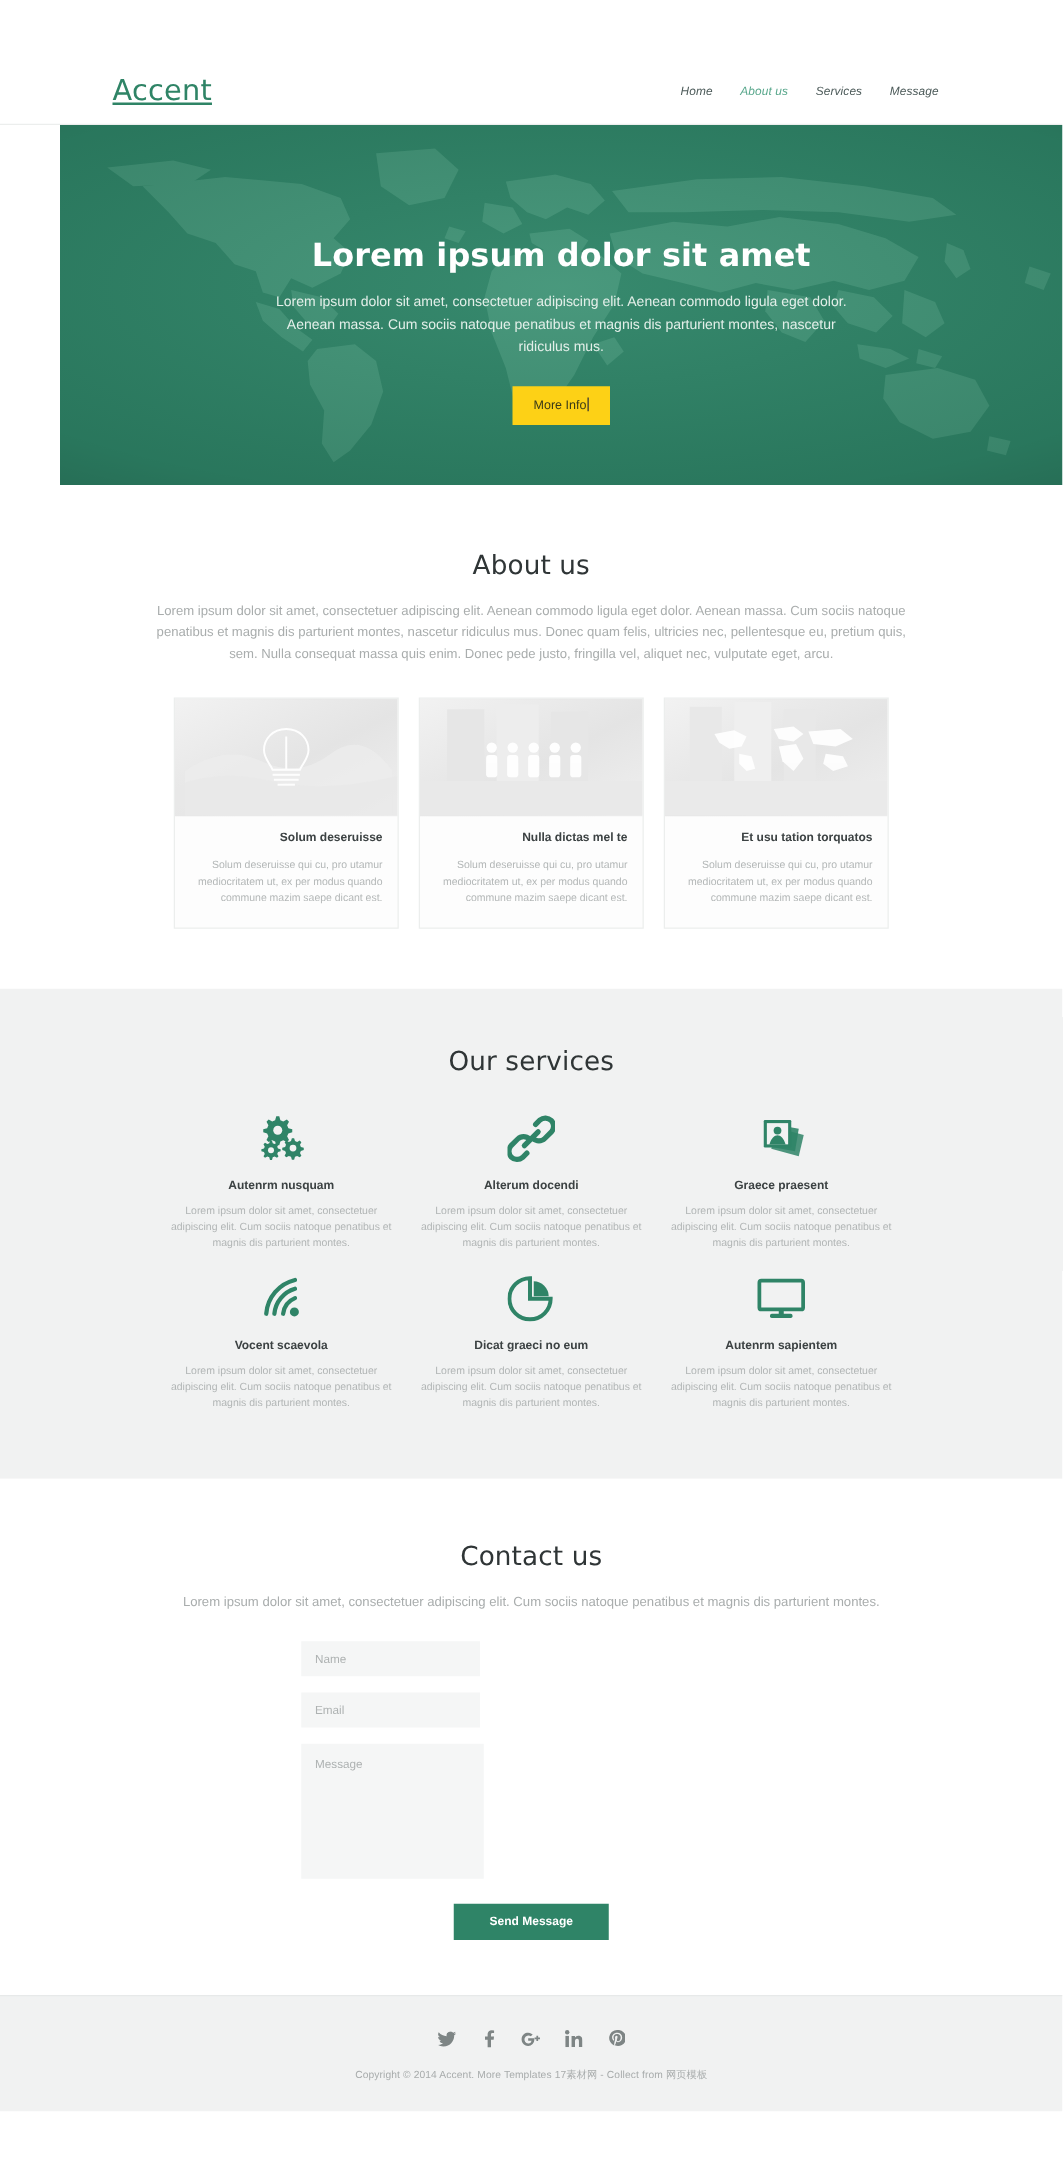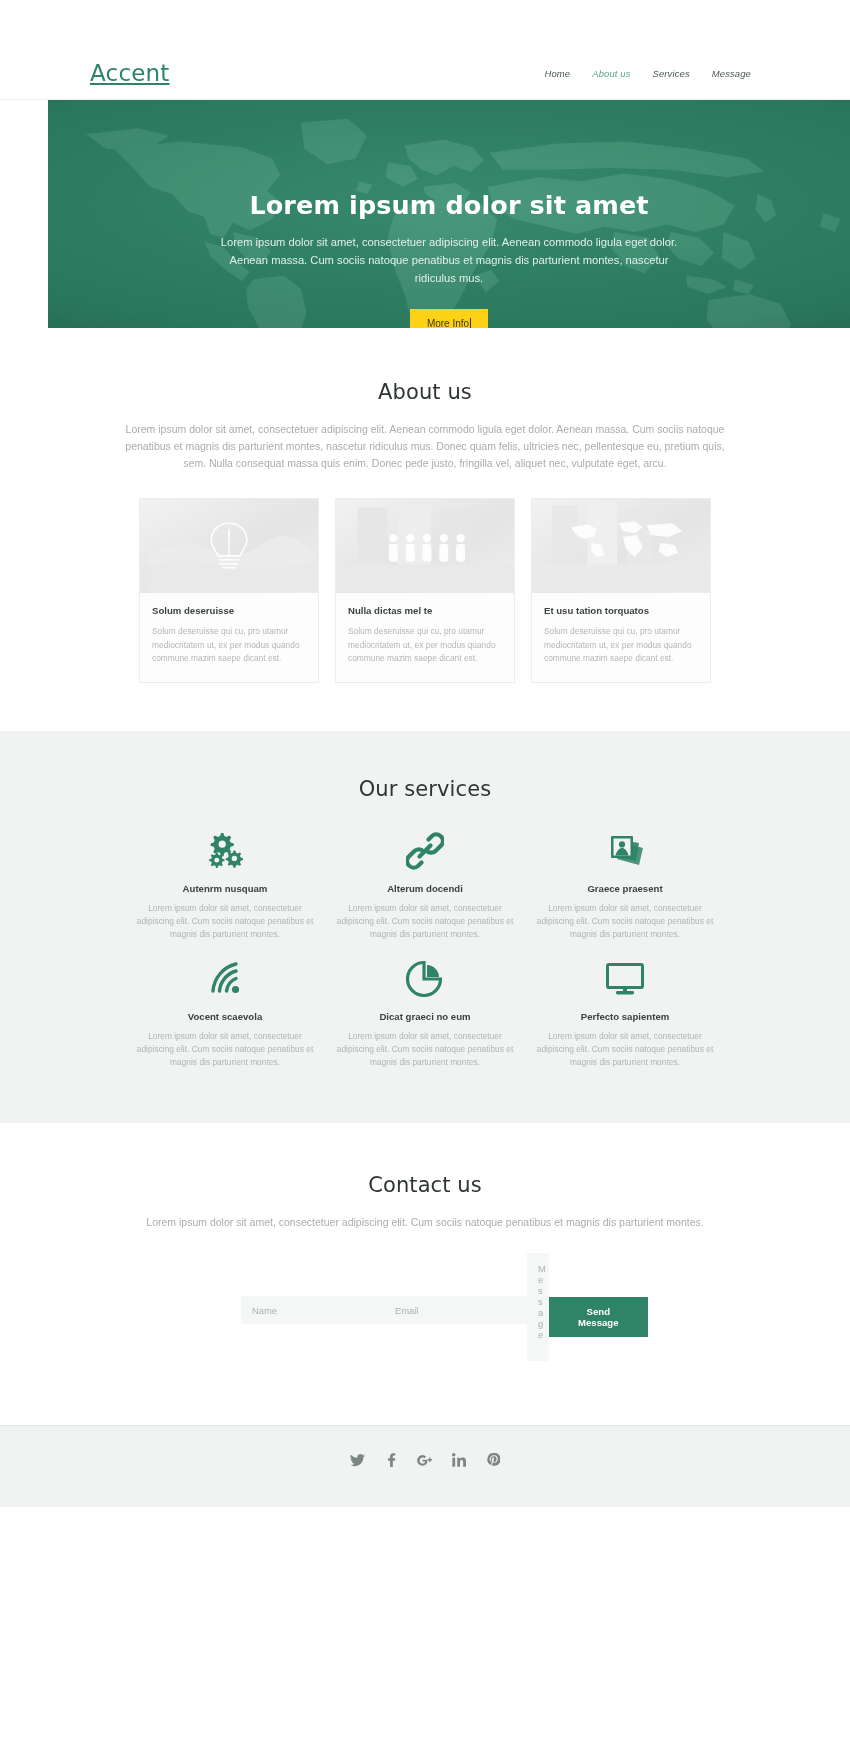--- a/index.html
+++ b/index.html
@@ -43,21 +43,21 @@
     color: #4c5a59;
     text-decoration: none;
     padding: 4px 11px;
     letter-spacing: .1px;
     white-space: nowrap;
   }
   .nav-link.active { color: #5aa88d; }
 
   
   .hero {
-    height: 228px;
+    height: 288px;
     background: #2e8467;
     position: relative;
     overflow: hidden;
     display: flex;
     flex-direction: column;
     align-items: center;
     justify-content: flex-start;
     margin-left: 48px;
   }
   .hero-map {
@@ -149,21 +149,21 @@
   }
   .card-img {
     height: 94px;
     position: relative;
     overflow: hidden;
     background: linear-gradient(135deg,#f0f0f0 0%,#e6e6e6 40%,#ededed 100%);
     display: flex;
     align-items: center;
     justify-content: center;
   }
-  .card-body { padding: 12px 12px 16px 12px; text-align: left; }
+  .card-body { padding: 12px 12px 16px 12px; text-align: right; }
   .card-title {
     font-size: 9.6px;
     color: #3c4243;
     font-weight: 700;
     margin-bottom: 9px;
   }
   .card-text {
     font-size: 8.4px;
     line-height: 13.5px;
     color: #b3b7b7;
@@ -202,22 +202,22 @@
     line-height: 13px;
     color: #b1b5b5;
   }
 
   
   .contact-section { padding: 50px 0 44px 0; }
   .contact-form {
     width: 368px;
     margin: 22px auto 0 auto;
     display: flex;
-    flex-direction: row;
-    align-items: center;
+    flex-direction: column;
+    align-items: flex-start;
   }
   .field {
     background: #f5f6f6;
     border: none;
     outline: none;
     font-size: 9.4px;
     color: #3c4243;
     font-family: "Liberation Sans", sans-serif;
     padding: 9px 11px;
     margin-bottom: 13px;
@@ -492,21 +492,21 @@
     </div>
 
     <div class="svc">
       <div class="svc-icon">
         <svg width="40" height="34" viewBox="0 0 40 34">
           <rect x="2.5" y="2.5" width="35" height="23" rx="1.6" fill="none" stroke="#2f8467" stroke-width="3"></rect>
           <rect x="18" y="25" width="4" height="5" fill="#2f8467"></rect>
           <rect x="11" y="29" width="18" height="3.4" rx="1.4" fill="#2f8467"></rect>
         </svg>
       </div>
-      <div class="svc-title">Perfecto sapientem</div>
+      <div class="svc-title">Autenrm sapientem</div>
       <div class="svc-text">Lorem ipsum dolor sit amet, consectetuer adipiscing elit. Cum sociis natoque penatibus et magnis dis parturient montes.</div>
     </div>
 
   </div>
 </section>
 
 <section class="section section-white contact-section">
   <h2 class="section-title">Contact us</h2>
   <p class="section-lead">Lorem ipsum dolor sit amet, consectetuer adipiscing elit. Cum sociis natoque penatibus et magnis dis parturient montes.</p>
   <form class="contact-form">
@@ -541,13 +541,14 @@
         <circle cx="2" cy="2" r="2"></circle>
         <path d="M6 5.4h3.1v1.4h.05a3.4 3.4 0 0 1 3-1.6c3.2 0 3.8 2.1 3.8 4.8v5.6h-3.2v-5c0-1.2 0-2.7-1.7-2.7s-1.9 1.3-1.9 2.6v5.1H6z"></path>
       </svg>
     </a>
     <a class="social" href="#">
       <svg width="13" height="14" viewBox="0 0 14 16" fill="currentColor">
         <path d="M7.3 0A7.3 7.3 0 0 0 4.6 14.1a7 7 0 0 1 .02-2.1c.14-.6.9-3.8.9-3.8a2.7 2.7 0 0 1-.22-1.1c0-1.05.6-1.83 1.36-1.83.64 0 .95.48.95 1.06 0 .64-.4 1.6-.63 2.5a1.09 1.09 0 0 0 1.11 1.36c1.33 0 2.36-1.4 2.36-3.43A2.96 2.96 0 0 0 7.3 3.7a3.24 3.24 0 0 0-3.38 3.25 2.9 2.9 0 0 0 .56 1.7.22.22 0 0 1 .05.21c-.05.22-.17.67-.2.77-.03.12-.1.15-.24.09-.9-.42-1.46-1.73-1.46-2.8 0-2.27 1.65-4.36 4.76-4.36a4.23 4.23 0 0 1 4.44 4.16c0 2.48-1.56 4.48-3.73 4.48a1.93 1.93 0 0 1-1.65-.83l-.45 1.7a8 8 0 0 1-.89 1.88A7.3 7.3 0 1 0 7.3 0z"></path>
       </svg>
     </a>
   </div>
+  <div class="copyright">Copyright © 2014 Accent. More Templates 17素材网 - Collect from 网页模板</div>
 </footer>
 
 </body></html>

